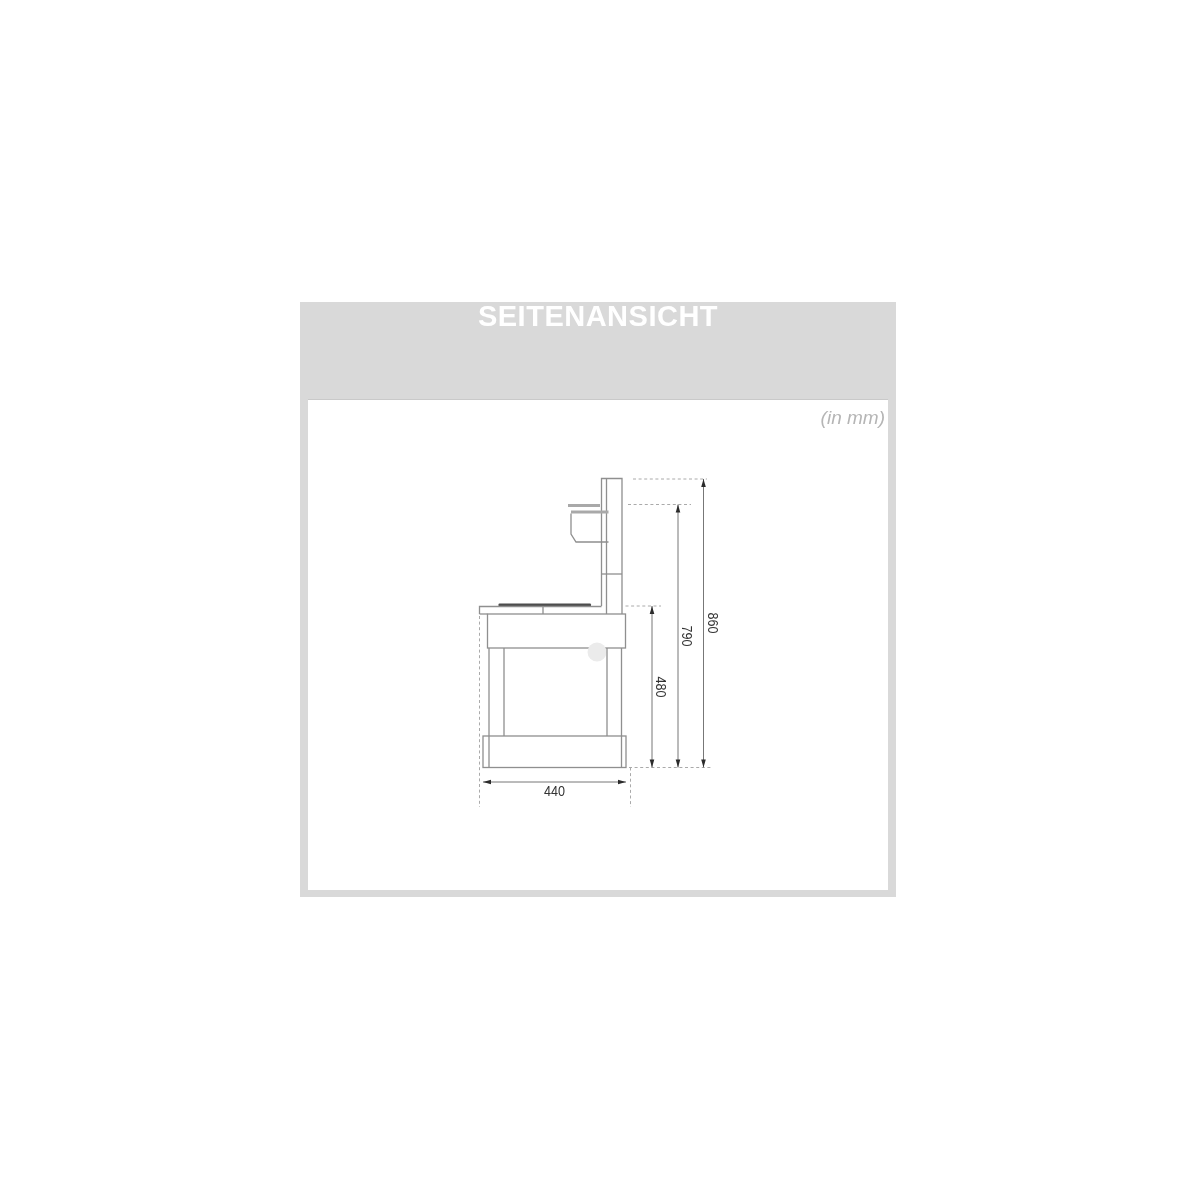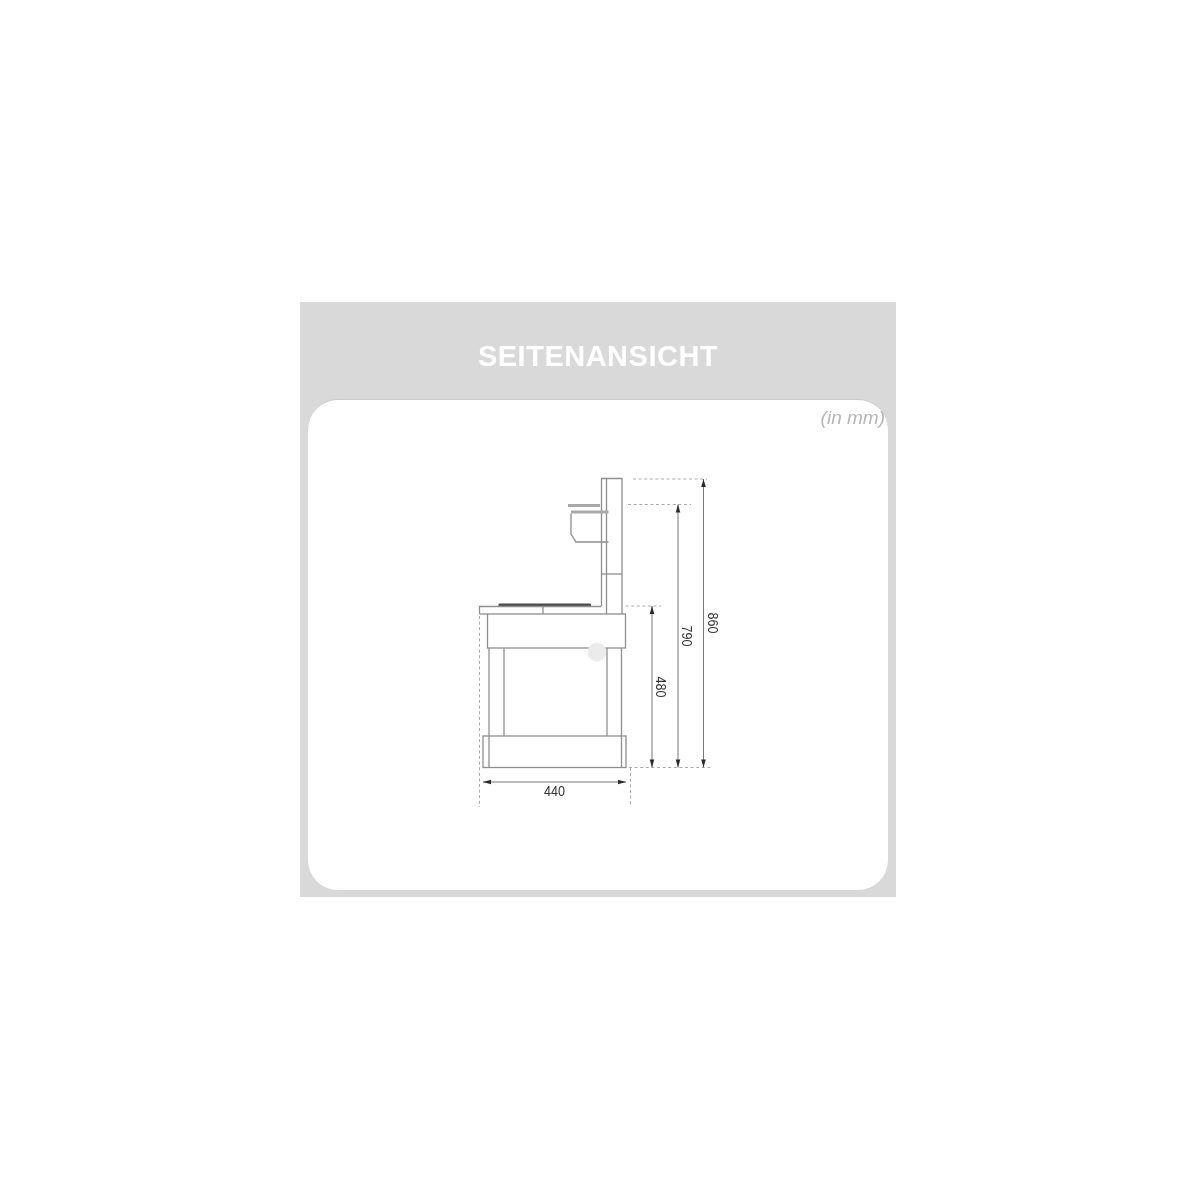--- a/index.html
+++ b/index.html
@@ -1,27 +1,27 @@
 <!DOCTYPE html>
 <html style="--panel-background: #d9d9d9; --content-background: #ffffff; --title-text: #ffffff; --units-text: #b5b5b5; --outline: #8f8f8f; --countertop-bar: #4d4d4d; --dimension-line: #777777; --dashed-reference: #aaaaaa; --dimension-text: #333333;"><head>
 <meta charset="utf-8">
 <style>
   html,body{margin:0;padding:0;background:#ffffff;}
   .canvas{position:relative;width:1200px;height:1200px;background:#ffffff;overflow:hidden;
           font-family:"Liberation Sans",sans-serif;}
   .panel{position:absolute;left:300px;top:302px;width:596px;height:595px;
          background:var(--panel-background,#d9d9d9);}
   .panel-header{position:absolute;left:0;top:0;width:100%;height:97px;
-                display:flex;justify-content:center;align-items:flex-end;
+                display:flex;justify-content:center;
                 padding-bottom:28px;box-sizing:border-box;}
   .panel-title{color:var(--title-text,#ffffff);font-weight:bold;font-size:29px;
                letter-spacing:0.5px;line-height:1;white-space:nowrap;}
   .panel-content{position:absolute;left:8px;top:97px;width:580px;height:490px;
                  background:var(--content-background,#ffffff);
-                 border-top:1px solid #c9c9c9;box-sizing:content-box;border-radius:30px;}
+                 border-top:1px solid #c9c9c9;box-sizing:content-box;}
   .units-note{position:absolute;top:7px;right:3px;font-style:italic;font-size:19px;
               color:var(--units-text,#b5b5b5);line-height:1.2;}
   svg.drawing{position:absolute;left:0;top:0;}
   .ln{fill:none;stroke:var(--outline,#8f8f8f);stroke-width:1.3;}
   .fillwhite{fill:#ffffff;stroke:var(--outline,#8f8f8f);stroke-width:1.3;}
   .slat{fill:#a9a9a9;stroke:none;}
   .darkbar{fill:var(--countertop-bar,#4d4d4d);stroke:none;}
   .knob{fill:#ebebeb;stroke:none;}
   .dim{fill:none;stroke:var(--dimension-line,#777777);stroke-width:1;}
   .dash{fill:none;stroke:var(--dashed-reference,#aaaaaa);stroke-width:1;stroke-dasharray:3 2.6;}

